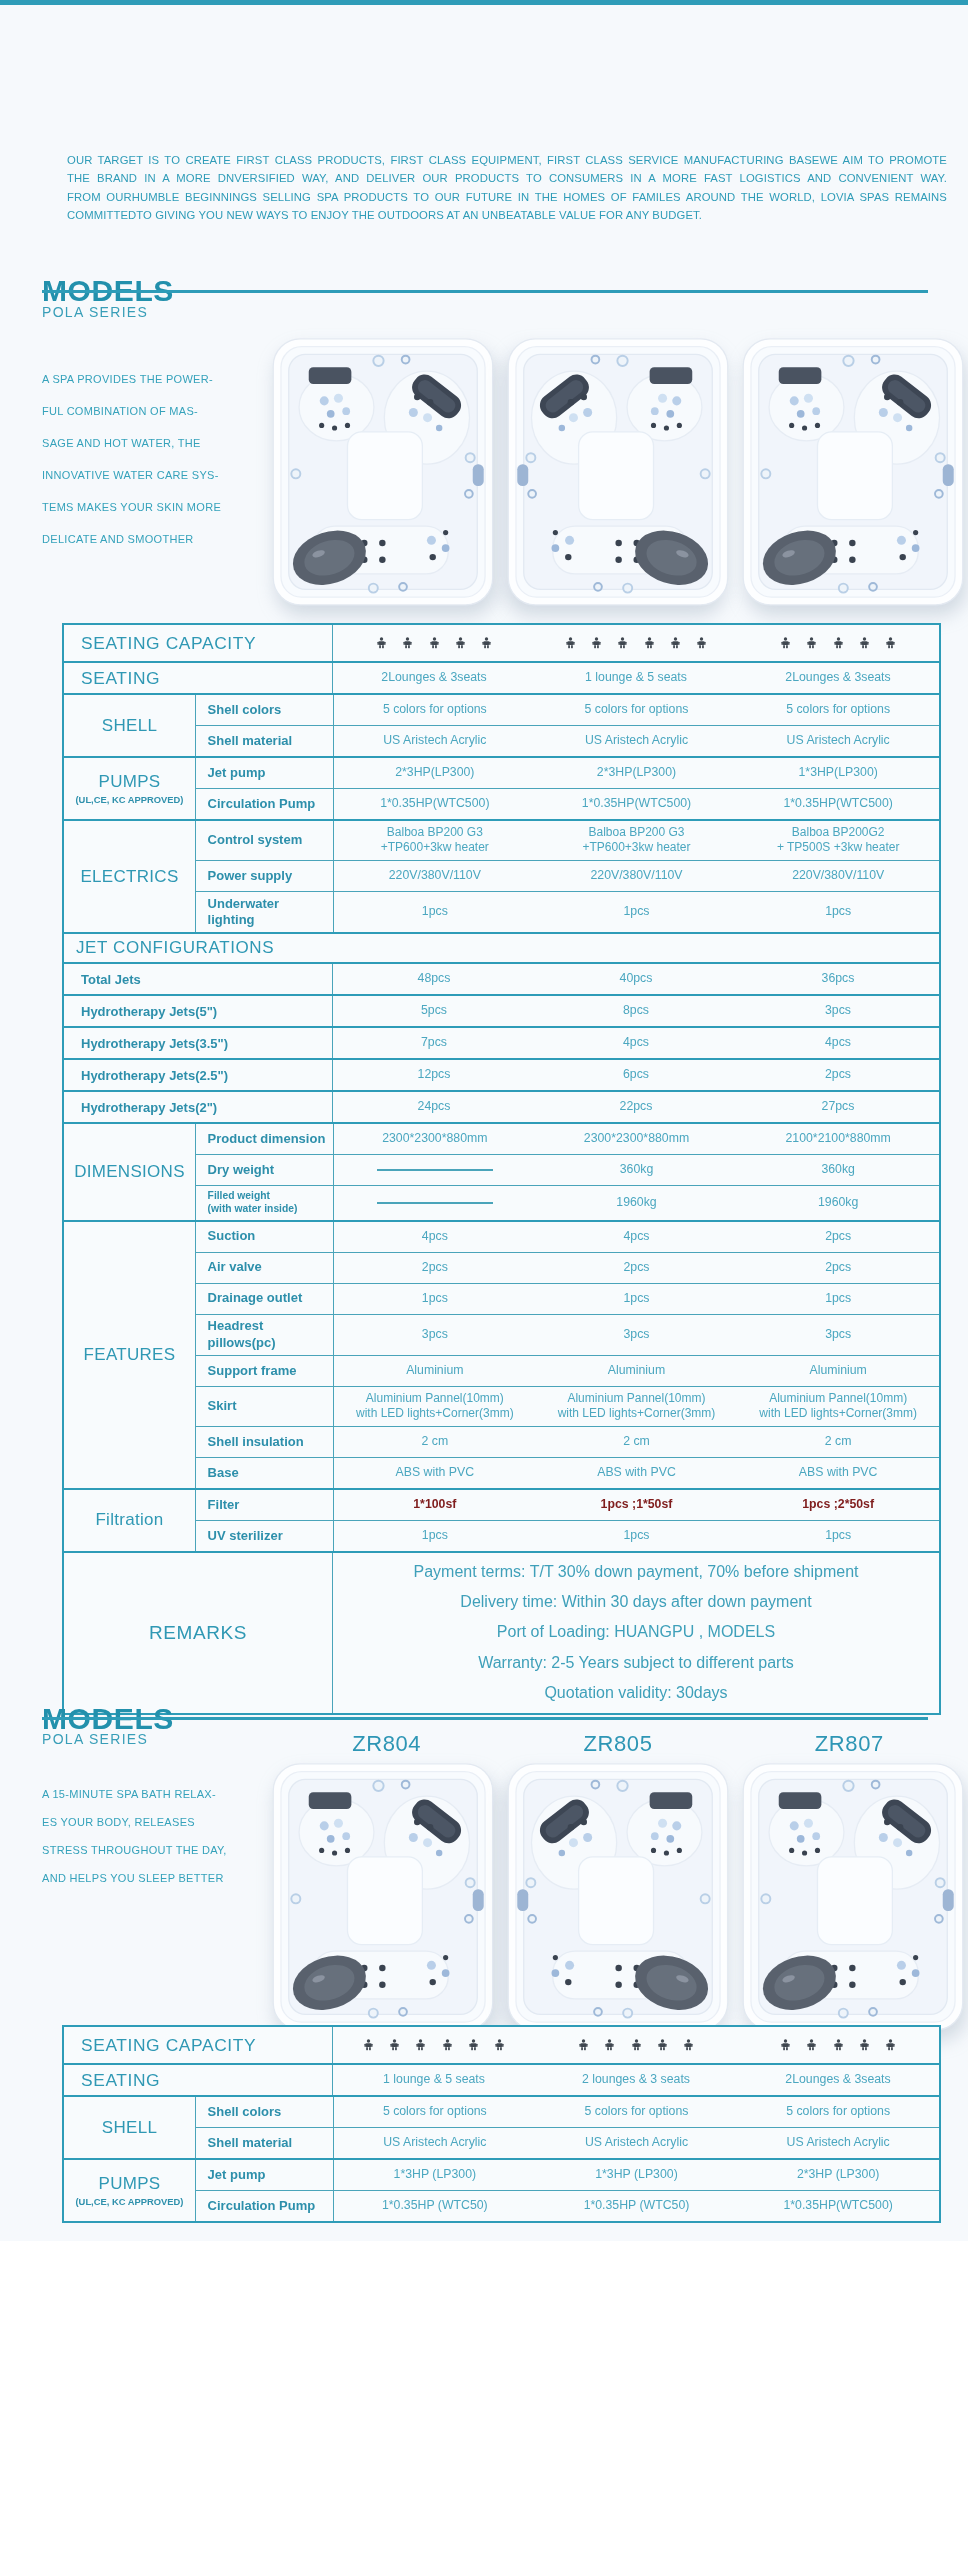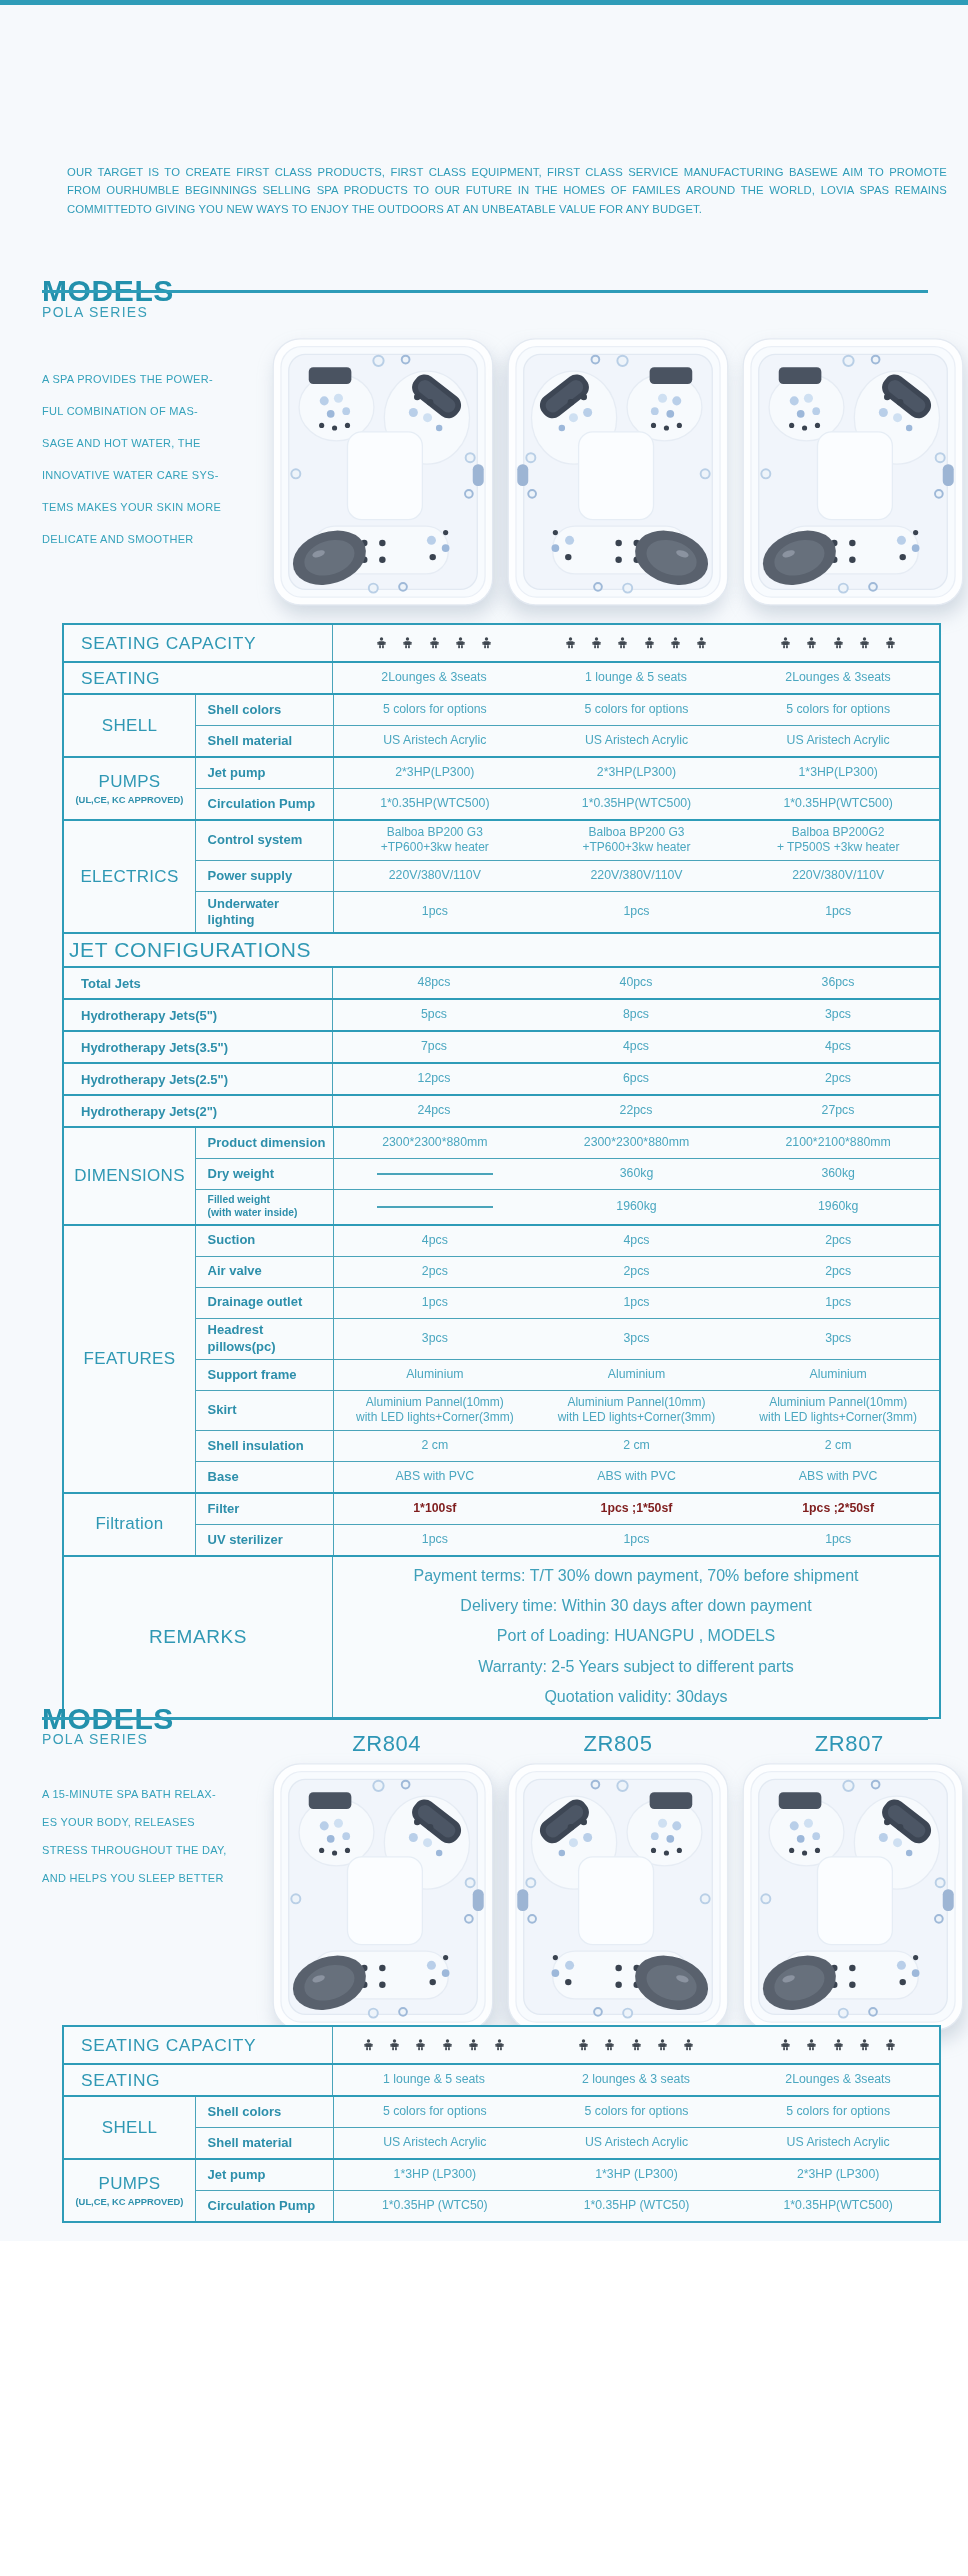--- a/index.html
+++ b/index.html
@@ -4,21 +4,21 @@
 <style>
   html,body{margin:0;padding:0;background:#ffffff;}
   .page{position:relative;width:969px;height:2576px;margin:0 auto;background:#F6F9FC;overflow:hidden;
         font-family:"Liberation Sans","DejaVu Sans",sans-serif;}
   .top-bar{position:absolute;top:0;left:0;width:100%;height:5.2px;background:#2E9CB8;}
 
   .page-title{position:absolute;top:71px;left:0;width:100%;text-align:center;
     font-size:44px;font-weight:bold;color:#2793B0;letter-spacing:0.6px;
     text-shadow:0 8.4px 1.3px rgba(125,150,170,0.22);}
 
-  .intro{position:absolute;top:163px;left:67px;width:880px;color:#2F9CB8;
+  .intro{position:absolute;top:151px;left:67px;width:880px;color:#2F9CB8;
     font-size:11.3px;font-weight:500;line-height:1.62;letter-spacing:0.1px;}
   .intro-line{text-align:justify;text-align-last:justify;}
   .intro-line.last{text-align:left;text-align-last:left;}
 
   .models-heading{position:absolute;left:42px;font-size:30px;font-weight:800;color:#2290AC;letter-spacing:0.6px;}
   .rule{position:absolute;left:42px;width:886px;height:2.6px;background:#2E9CB8;}
   .pola{position:absolute;left:42px;font-size:14px;color:#389EB8;letter-spacing:1.3px;}
   .names-row{position:absolute;left:271px;width:694px;display:flex;}
   .names-row .model-name{flex:1;text-align:center;font-size:22px;color:#2E96B5;letter-spacing:0.6px;}
   .desc{position:absolute;left:42px;width:213px;color:#35A2BB;font-size:11px;letter-spacing:0.3px;}
@@ -39,21 +39,21 @@
   .row-grp{grid-template-columns:132px 1fr;}
   .row-remarks{grid-template-columns:269px 1fr;}
   .row-header{grid-template-columns:1fr;}
   .grp-stack{display:flex;flex-direction:column;}
   .sub-row{display:grid;grid-template-columns:138px 1fr 1fr 1fr;flex:1;}
   .sub-row + .sub-row{border-top:0.6px solid #4AA4BA;}
 
   .cell{display:flex;align-items:center;justify-content:center;box-sizing:border-box;padding:3.9px 5.2px;min-height:30px;}
   .cell-caps{justify-content:flex-start;padding-left:17px;font-size:17.4px;color:#2F98B4;letter-spacing:0.6px;
     border-right:0.6px solid #4AA4BA;}
-  .cell-header{justify-content:flex-start;padding-left:5px;font-size:21px;color:#2F98B4;letter-spacing:0.6px;min-height:26px;}
+  .cell-header{justify-content:flex-start;padding-left:12px;font-size:17px;color:#2F98B4;letter-spacing:0.6px;min-height:26px;}
   .cell-group{flex-direction:column;text-align:center;font-size:17px;color:#2F98B4;letter-spacing:0.3px;
     border-right:0.6px solid #4AA4BA;}
   .cell-group .grp-note{font-size:9.4px;font-weight:600;color:#2E90AC;margin-top:1.3px;letter-spacing:0;}
   .cell-sub{justify-content:flex-start;padding-left:11.6px;font-size:13px;font-weight:600;color:#2D8FAB;
     border-right:0.6px solid #4AA4BA;white-space:pre-line;line-height:1.25;}
   .cell-sub.small{font-size:10.3px;}
   .cell-subhead{justify-content:flex-start;padding-left:17px;font-size:13px;font-weight:600;color:#2D8FAB;
     border-right:0.6px solid #4AA4BA;}
   .cell-value{font-size:12.3px;color:#4BA7C0;text-align:center;white-space:pre-line;line-height:1.3;}
   .cell-value.multi{font-size:12px;}
@@ -75,20 +75,21 @@
 </style>
 </head>
 <body>
 
 <div class="page">
   <div class="top-bar"></div>
 
 
   <div class="intro">
     <div class="intro-line">OUR TARGET IS TO CREATE FIRST CLASS PRODUCTS, FIRST CLASS EQUIPMENT, FIRST CLASS SERVICE MANUFACTURING BASEWE AIM TO PROMOTE</div>
+    <div class="intro-line">THE BRAND IN A MORE DNVERSIFIED WAY, AND DELIVER OUR PRODUCTS TO CONSUMERS IN A MORE FAST LOGISTICS AND CONVENIENT WAY.</div>
     <div class="intro-line">FROM OURHUMBLE BEGINNINGS SELLING SPA PRODUCTS TO OUR FUTURE IN THE HOMES OF FAMILES AROUND THE WORLD, LOVIA SPAS REMAINS</div>
     <div class="intro-line last">COMMITTEDTO GIVING YOU NEW WAYS TO ENJOY THE OUTDOORS AT AN UNBEATABLE VALUE FOR ANY BUDGET.</div>
   </div>
 
   <h2 class="models-heading" id="s1-heading">MODELS</h2>
   <div class="rule" id="s1-rule"></div>
   <div class="pola" id="s1-pola">POLA SERIES</div>
 
 
   <div class="desc desc-1" id="s1-desc">

